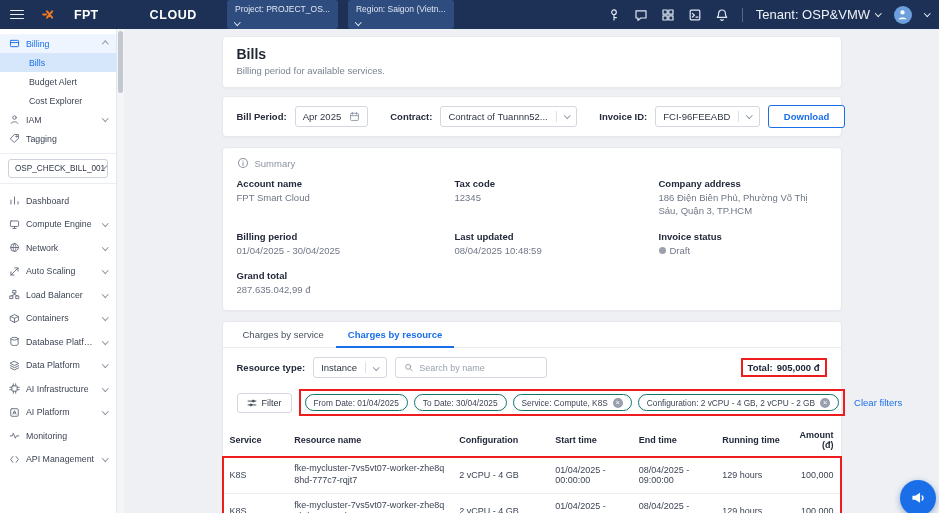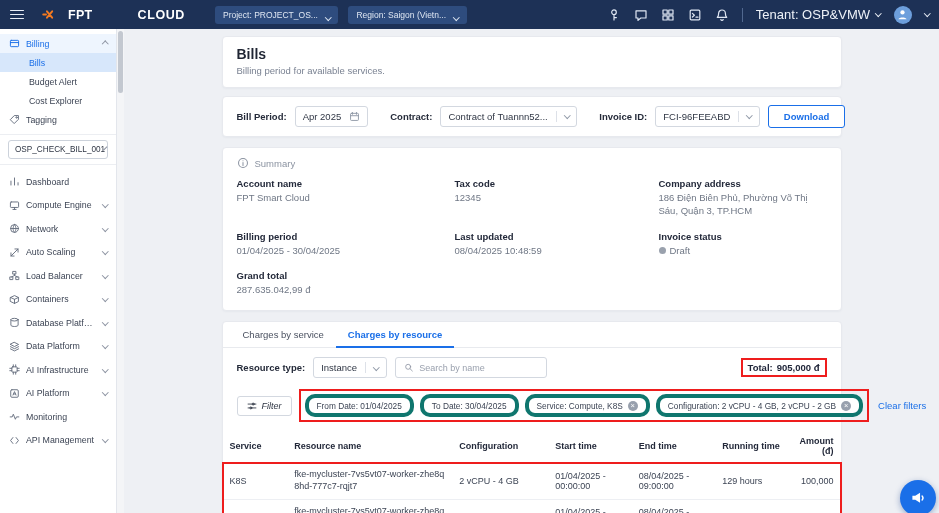--- a/index.html
+++ b/index.html
@@ -4,24 +4,24 @@
 <style>
   * { margin:0; padding:0; box-sizing:border-box; }
   html,body { width:939px; height:513px; overflow:hidden; }
   body { font-family:"Liberation Sans","DejaVu Sans",sans-serif; font-size:9.5px; color:#3c4454; background:#eef0f4; }
   .app { width:939px; height:513px; display:flex; flex-direction:column; }
 
   
   .navbar { height:29px; background:#1d3156; display:flex; align-items:center; padding:0 10px; gap:10px; flex:0 0 auto; color:#e9eef7; }
   .burger { width:14px; display:flex; flex-direction:column; gap:2.5px; cursor:pointer; }
   .burger i { display:block; height:1.6px; background:#e9eef7; border-radius:1px; }
-  .brand { display:flex; align-items:center; gap:12px; margin:0 20px 0 8px; }
+  .brand { display:flex; align-items:center; gap:18px; margin:0 20px 0 8px; }
   .brand-fpt { font-weight:bold; font-size:12.5px; letter-spacing:.3px; color:#fff; }
   .brand-cloud { font-weight:bold; font-size:12.5px; letter-spacing:.6px; color:#fff; margin-left:3px;padding-left:30px; }
-  .pill { background:#2e4c7e; border-radius:3px; padding:4px 8px; display:flex; align-items:flex-end; gap:8px; font-size:8.5px; color:#dfe7f3; cursor:pointer; }
+  .pill { background:#2e4c7e; border-radius:3px; padding:4px 8px; display:flex; align-items:flex-start; gap:8px; font-size:8.5px; color:#dfe7f3; cursor:pointer;flex-direction:column; }
   .nav-right { margin-left:auto; display:flex; align-items:center; gap:13px; }
   .nav-ic { width:14px; height:14px; color:#dfe7f3; cursor:pointer; }
   .nav-sep { width:1px; height:14px; background:#51688f; }
   .tenant { font-size:13px; color:#eef2f8; display:flex; gap:6px; align-items:center; cursor:pointer; }
   .avatar { width:18px; height:18px; border-radius:50%; background:#6d9fdc; display:flex; align-items:center; justify-content:center; cursor:pointer; }
 
   .chev { width:4.5px; height:4.5px; border-right:1.3px solid currentColor; border-bottom:1.3px solid currentColor; display:inline-block; transform:rotate(45deg); margin-top:-2px; }
   .chev.up { transform:rotate(-135deg); margin-top:2px; }
 
   .shell { flex:1; display:flex; min-height:0; }
@@ -72,23 +72,23 @@
   .tab.active { color:#1a6fe8; font-weight:bold; border-bottom:2px solid #1a6fe8; margin-bottom:-1px; }
 
   .controls { display:flex; align-items:center; gap:8px; padding:9px 14px 6px; }
   .search { border:1px solid #d3d8e0; border-radius:3px; padding:4px 8px; display:flex; align-items:center; gap:6px; width:152px; color:#8d94a2; }
   .search input { border:none; outline:none; width:100%; font-family:inherit; font-size:9px; color:#2f3644; background:transparent; }
   .search input::placeholder { color:#9aa1ae; }
   .total-box { margin-left:auto; border:2px solid #ee1d1d; padding:2px 5px; display:flex; gap:4px; align-items:center; }
   .total-box span { font-weight:bold; color:#20263a; }
 
   .filterrow { display:flex; align-items:center; gap:7px; padding:5px 14px 8px; }
-  .btn-filter { border:1px solid #d3d8e0; background:#fff; border-radius:3px; padding:4px 9px; display:flex; align-items:center; gap:5px; color:#2f3644; font-size:9px; cursor:pointer; font-family:inherit;font-style:italic; }
+  .btn-filter { border:1px solid #d3d8e0; background:#fff; border-radius:3px; padding:4px 9px; display:flex; align-items:center; gap:5px; color:#2f3644; font-size:9px; cursor:pointer; font-family:inherit; }
   .chipwrap { border:2px solid #ee1d1d; display:flex; align-items:center; gap:6px; padding:3px 4px; }
-  .chip { border:4px solid #0f766e; border-radius:10px; padding:2.5px 8px; font-size:8.3px; color:#3c4454; display:flex; align-items:center; gap:5px; white-space:nowrap; cursor:pointer; background:#fff; }
+  .chip { border:1px solid #0f766e; border-radius:10px; padding:2.5px 8px; font-size:8.3px; color:#3c4454; display:flex; align-items:center; gap:5px; white-space:nowrap; cursor:pointer; background:#fff; }
   .chip-x { width:10px; height:10px; border-radius:50%; background:#98a0ad; color:#fff; font-size:7.5px; line-height:10px; text-align:center; cursor:pointer; flex:0 0 auto; }
   .clear-filters { color:#1a6fe8; cursor:pointer; margin-left:2px; white-space:nowrap; }
 
   table { width:100%; border-collapse:collapse; font-size:9px; table-layout:fixed; }
   th { text-align:left; font-weight:bold; color:#23293a; padding:6px 7px; }
   td { padding:6px 7px; color:#3c4454; border-top:1px solid #edeff3; vertical-align:middle; }
   th.num, td.num { text-align:right; }
   tbody { outline:2px solid #ee1d1d; outline-offset:-1px; }
   .rn { word-break:break-all; line-height:1.3; }
 
@@ -171,20 +171,28 @@
         <span class="chev up"></span>
       </div>
       <div class="sitem s-sub s-active">
         <span class="lbl">Bills</span>
       </div>
       <div class="sitem s-sub">
         <span class="lbl">Budget Alert</span>
       </div>
       <div class="sitem s-sub">
         <span class="lbl">Cost Explorer</span>
+      </div>
+      <div class="sitem">
+        <svg class="ic" width="11" height="11" viewBox="0 0 14 14">
+            <circle cx="7" cy="4.6" r="2.2"></circle>
+            <path d="M2.8 11.8c.7-2.6 7.7-2.6 8.4 0"></path>
+          </svg>
+        <span class="lbl">IAM</span>
+        <span class="chev"></span>
       </div>
       <div class="sitem">
         <svg class="ic" width="11" height="11" viewBox="0 0 14 14">
             <path d="M7.2 2H12v4.8l-5.4 5.4L2 7.6z"></path>
             <circle cx="9.6" cy="4.4" r=".9"></circle>
           </svg>
         <span class="lbl">Tagging</span>
       </div>
       <div class="sdivider"></div>
       <div class="sselect">

